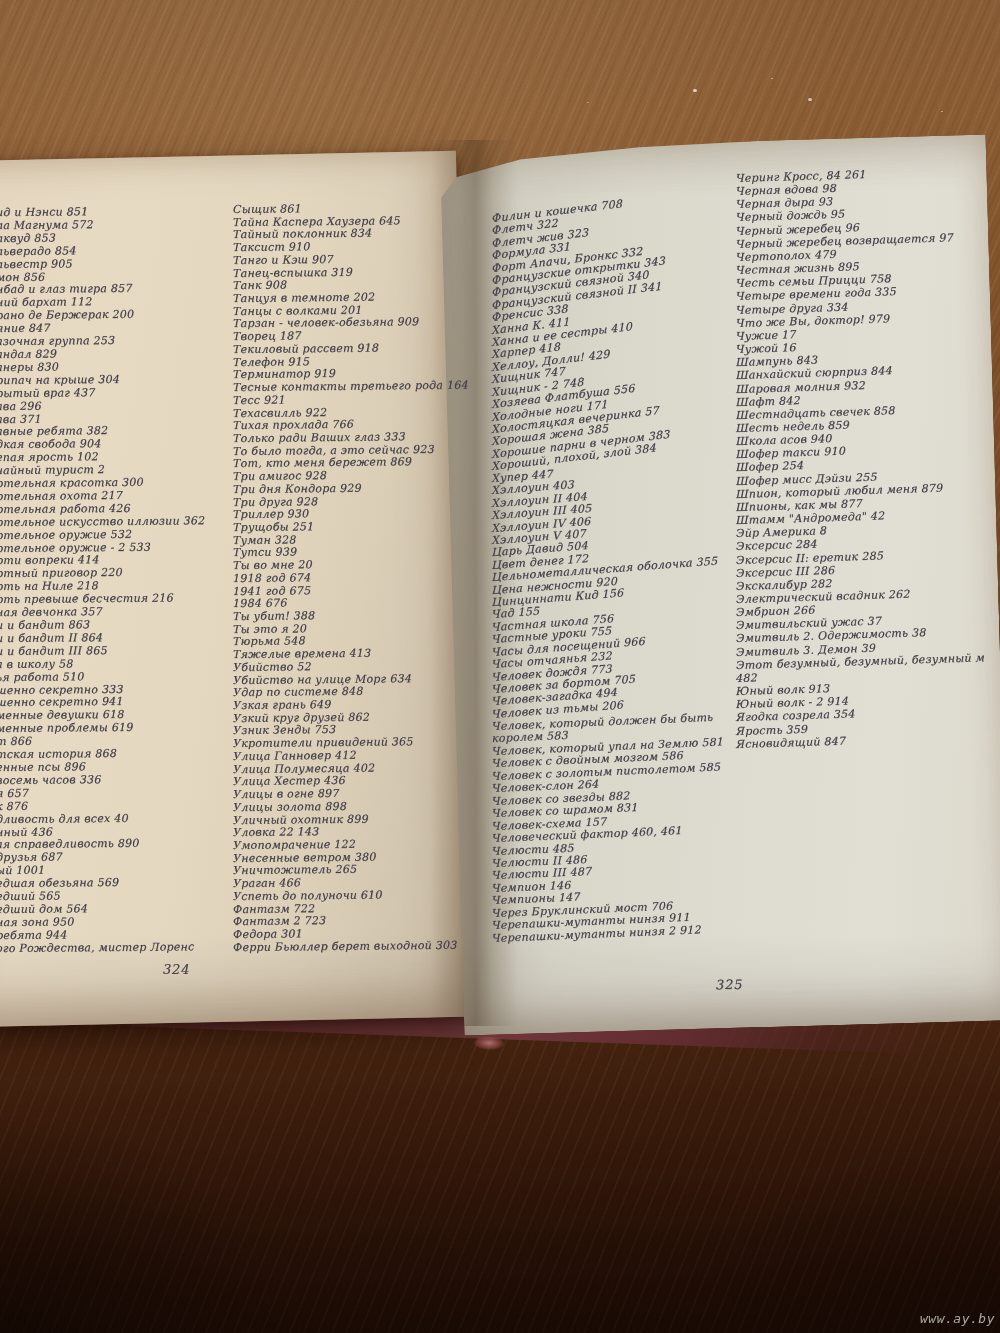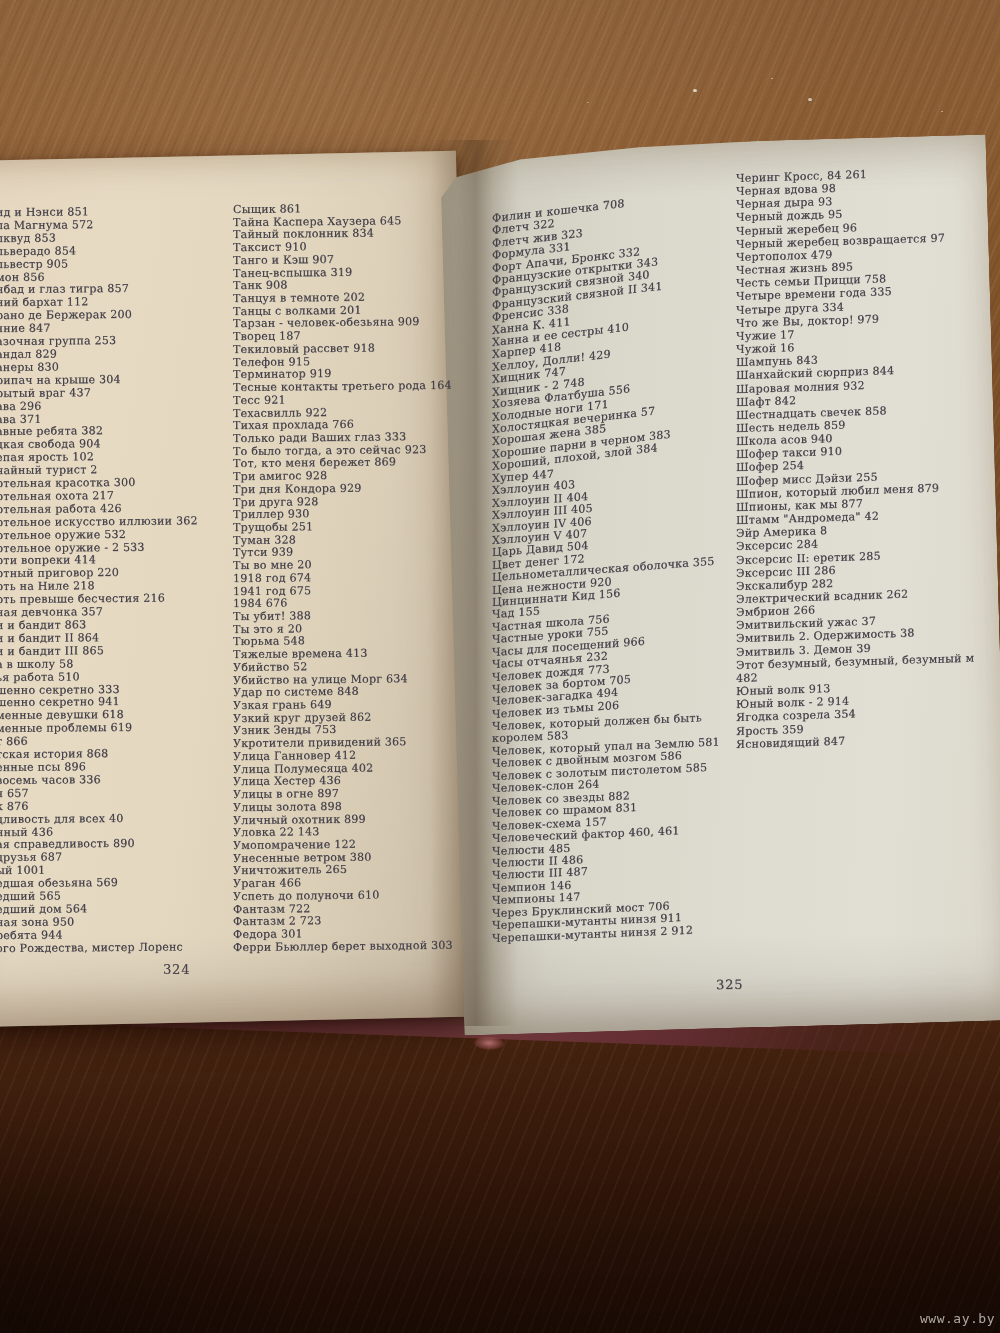--- a/index.html
+++ b/index.html
@@ -2,20 +2,21 @@
 <html><head>
 <meta charset="utf-8">
 <style>
   html,body{margin:0;padding:0;background:#1a0d05;}
   .photo{
     position:relative;width:1000px;height:1333px;overflow:hidden;
     font-family:"DejaVu Serif","Liberation Serif",serif;
     background:
       radial-gradient(ellipse 750px 480px at 32% 6%, rgba(255,226,180,0.10), transparent 70%),
       linear-gradient(178deg,#96673c 0%,#8d5f36 9%,#85572e 19%,#7c5029 31%,#704523 46%,#643a1d 57%,#593018 67%,#4b2611 77%,#3b1b0b 87%,#2c1207 95%,#230e05 100%);
+    font-style: italic;
   }
   .grain{
     position:absolute;inset:0;z-index:0;
     background:
       repeating-linear-gradient(112deg, rgba(255,235,200,0.05) 0 2px, rgba(0,0,0,0) 2px 6px, rgba(70,35,12,0.07) 6px 9px, rgba(0,0,0,0) 9px 13px),
       repeating-linear-gradient(116deg, rgba(40,18,6,0.06) 0 1px, transparent 1px 5px);
   }
   .speck{position:absolute;z-index:1;width:4px;height:3px;border-radius:50%;
     background:rgba(240,238,230,0.85);
     box-shadow:77px -12px 0 -1px rgba(240,238,230,0.7),

